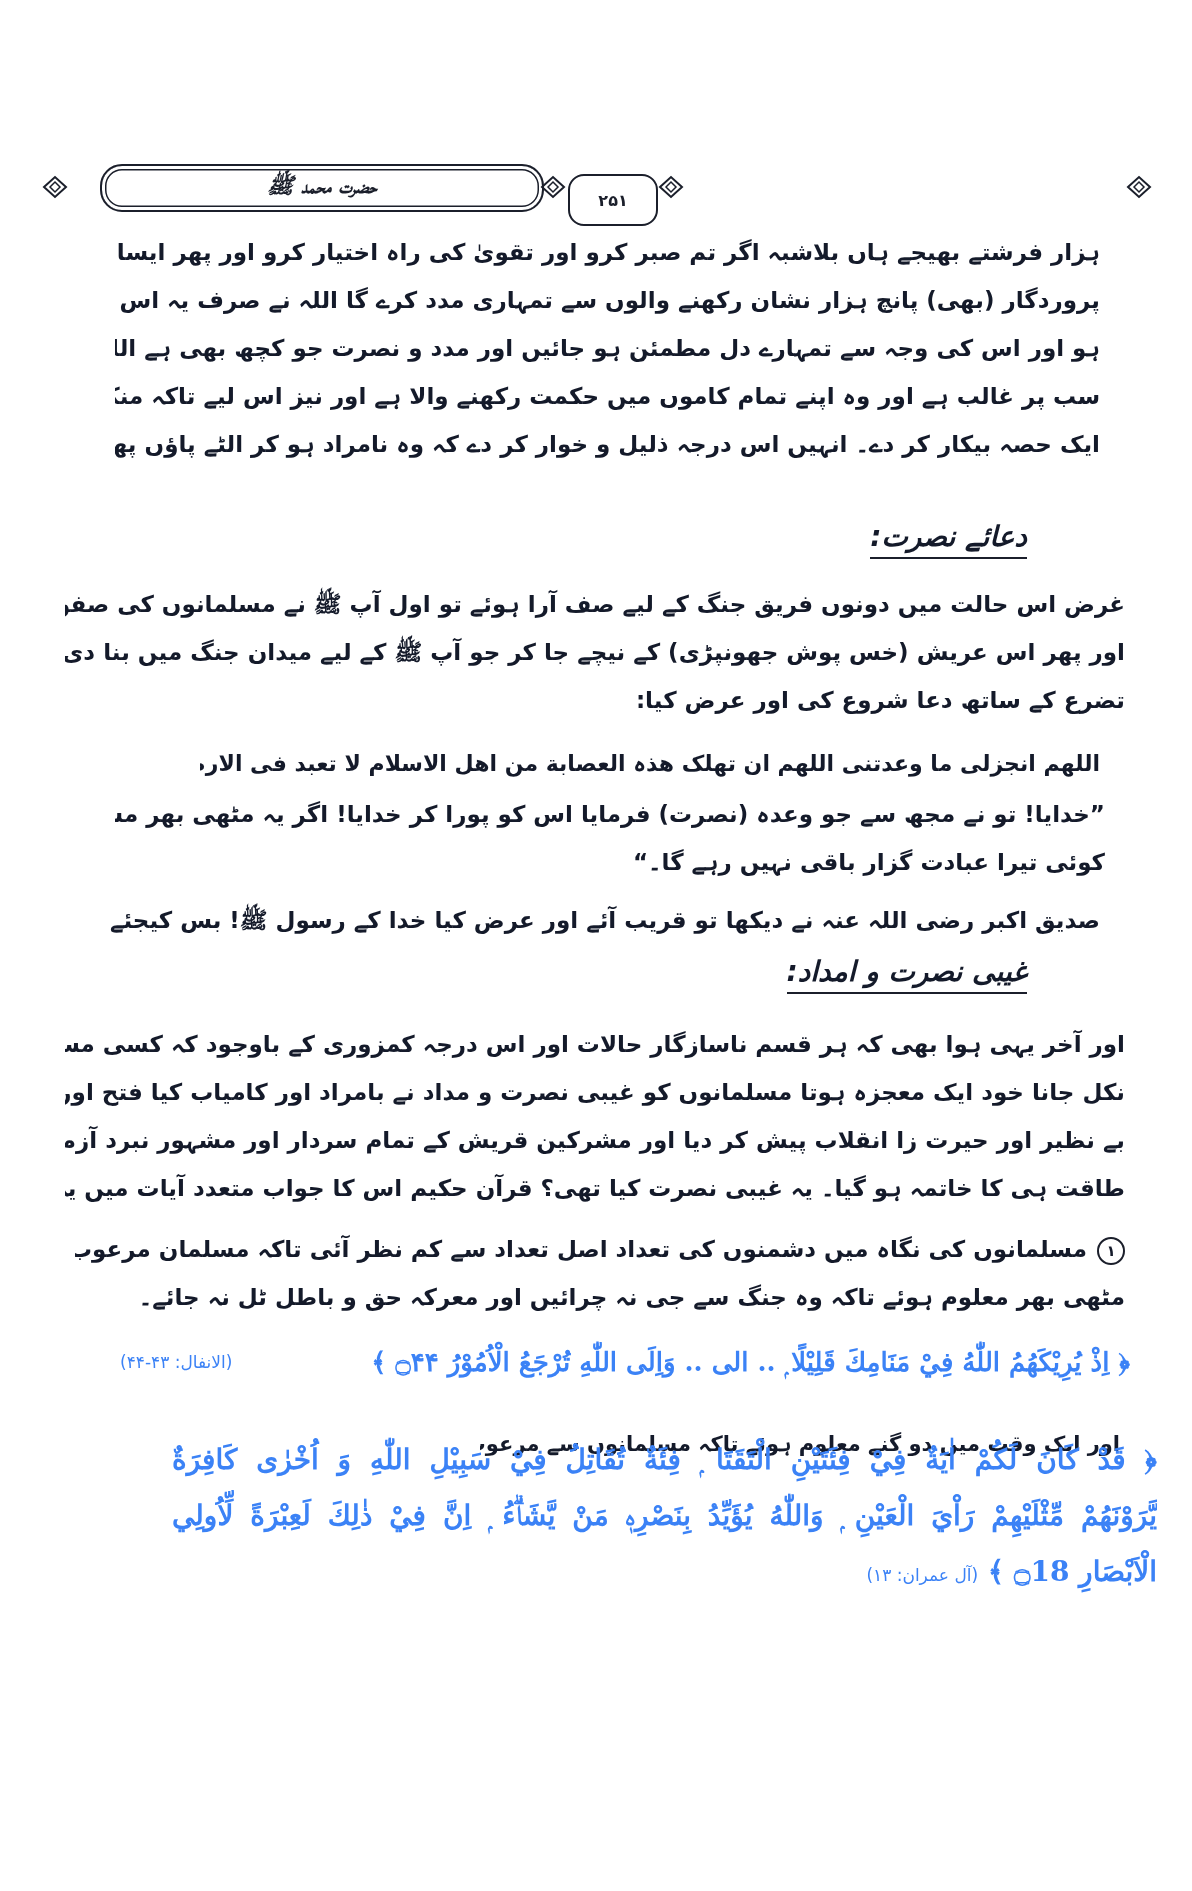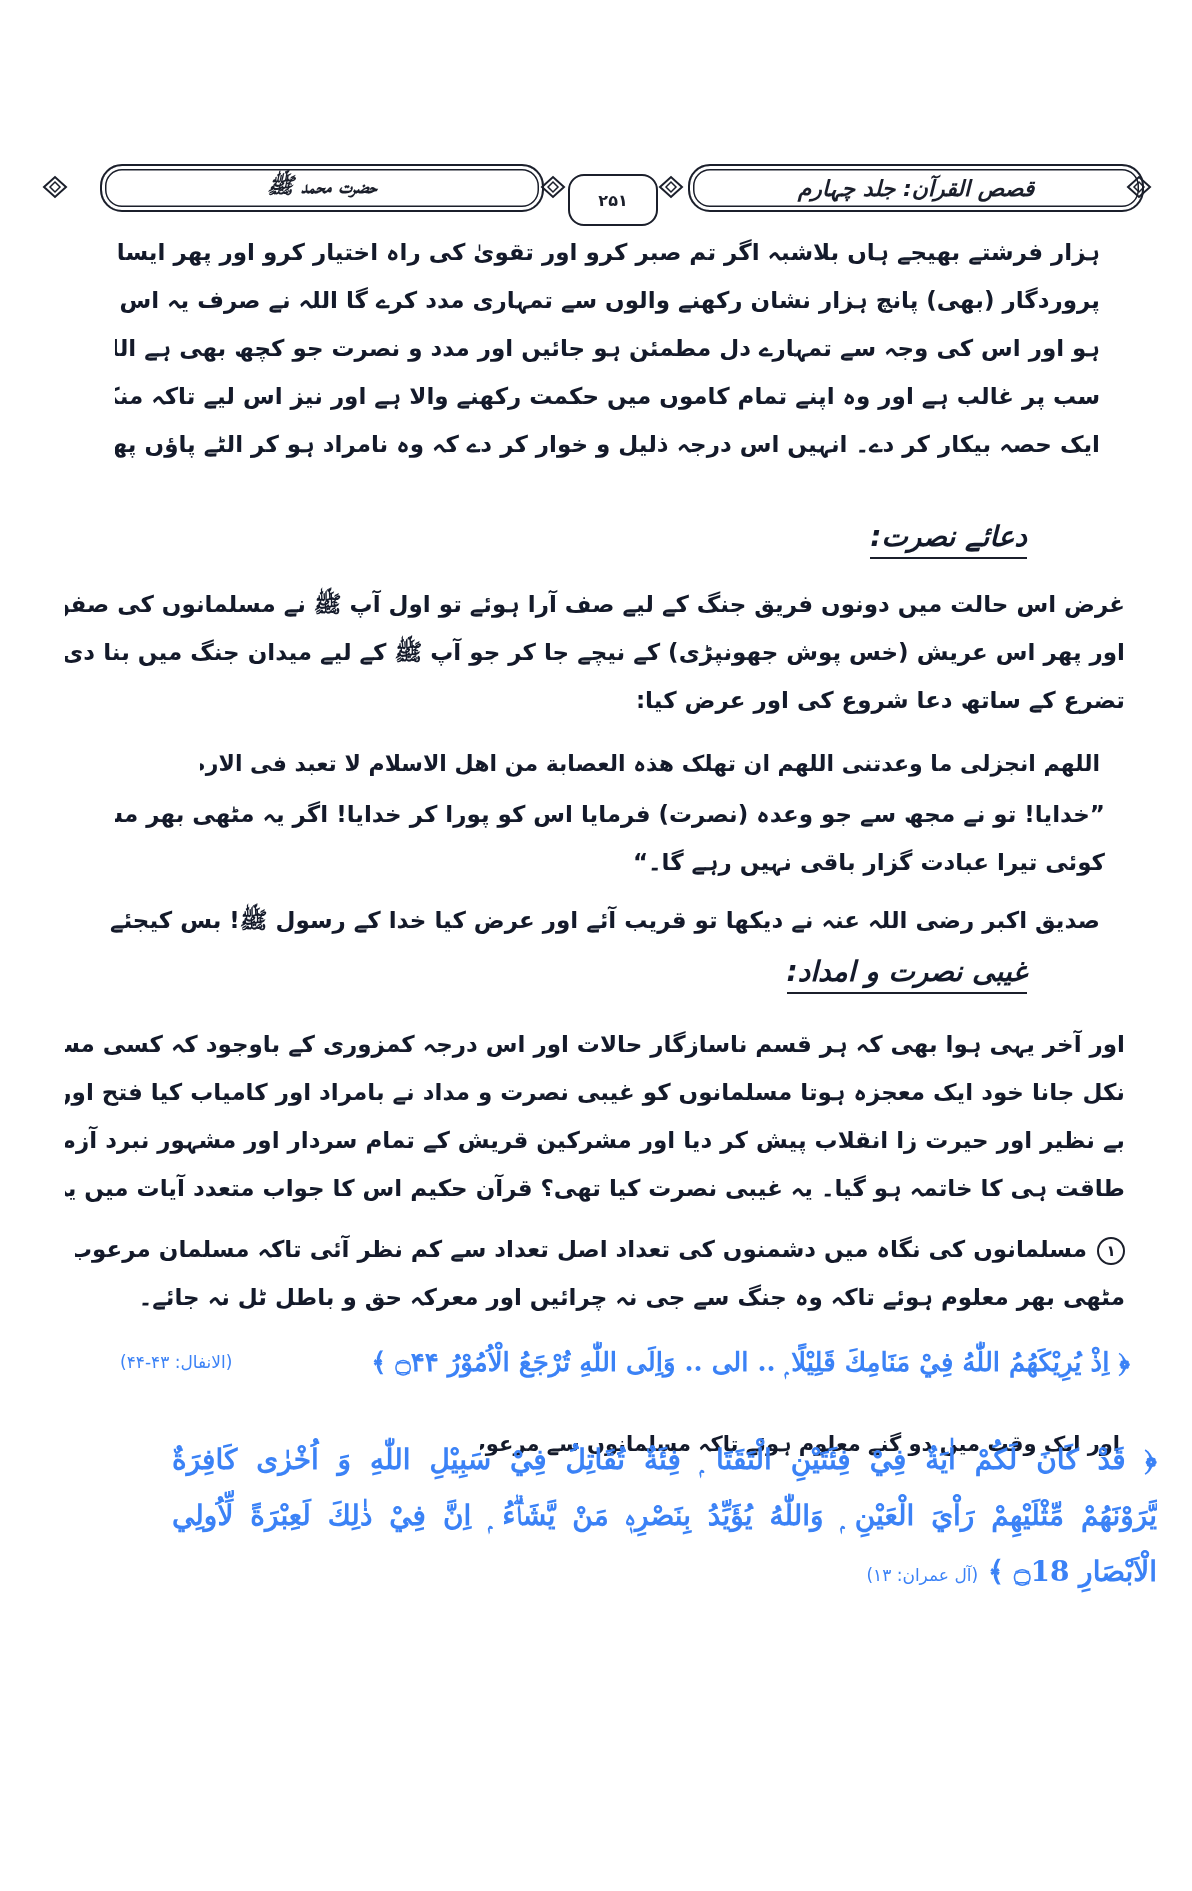--- a/index.html
+++ b/index.html
@@ -69,23 +69,20 @@
     </div>
     <svg class="ornament" style="left:500px" viewBox="0 0 26 26">
         <path d="M2 13 L13 3 L24 13 L13 23 Z" fill="none" stroke="#1b1f2b" stroke-width="2"></path>
         <path d="M8 13 L13 8 L18 13 L13 18 Z" fill="none" stroke="#1b1f2b" stroke-width="1.5"></path>
       </svg>
     <div class="pagenum">۲۵۱</div>
     <svg class="ornament" style="left:618px" viewBox="0 0 26 26">
         <path d="M2 13 L13 3 L24 13 L13 23 Z" fill="none" stroke="#1b1f2b" stroke-width="2"></path>
         <path d="M8 13 L13 8 L18 13 L13 18 Z" fill="none" stroke="#1b1f2b" stroke-width="1.5"></path>
       </svg>
-    <div class="frame right">
-      <span class="frame-text">قصص القرآن: جلد چہارم</span>
-    </div>
     <svg class="ornament" style="left:1086px" viewBox="0 0 26 26">
         <path d="M2 13 L13 3 L24 13 L13 23 Z" fill="none" stroke="#1b1f2b" stroke-width="2"></path>
         <path d="M8 13 L13 8 L18 13 L13 18 Z" fill="none" stroke="#1b1f2b" stroke-width="1.5"></path>
       </svg>
   </div>
 
   <div class="text-block" style="top:228px; left:115px; width:985px;">
     <div class="line">ہزار فرشتے بھیجے ہاں بلاشبہ اگر تم صبر کرو اور تقویٰ کی راہ اختیار کرو اور پھر ایسا ہو کہ دشمن اسی دم تم پر چڑھ آئے تو تمہارا</div>
     <div class="line">پروردگار (بھی) پانچ ہزار نشان رکھنے والوں سے تمہاری مدد کرے گا اللہ نے صرف یہ اس لیے کیا کہ تمہارے لیے خوشخبری</div>
     <div class="line">ہو اور اس کی وجہ سے تمہارے دل مطمئن ہو جائیں اور مدد و نصرت جو کچھ بھی ہے اللہ کی ہی طرف سے ہے اس کی طاقت</div>

